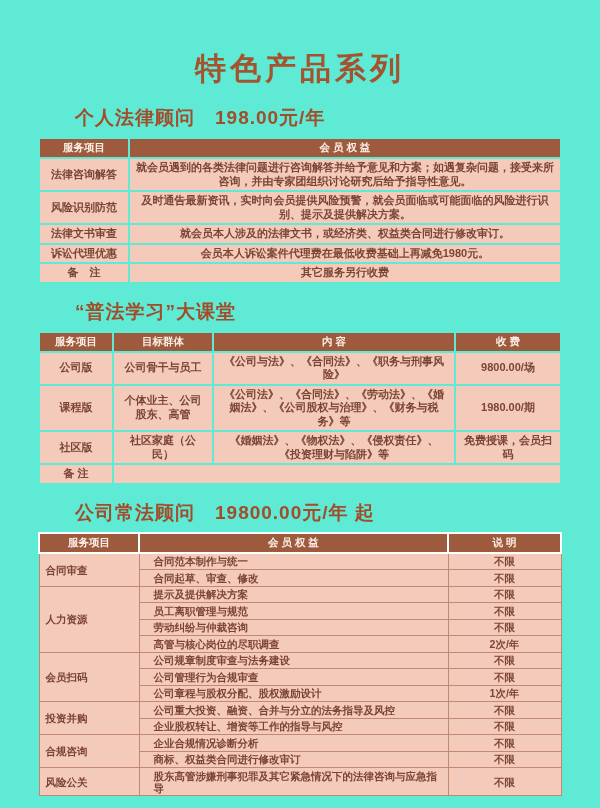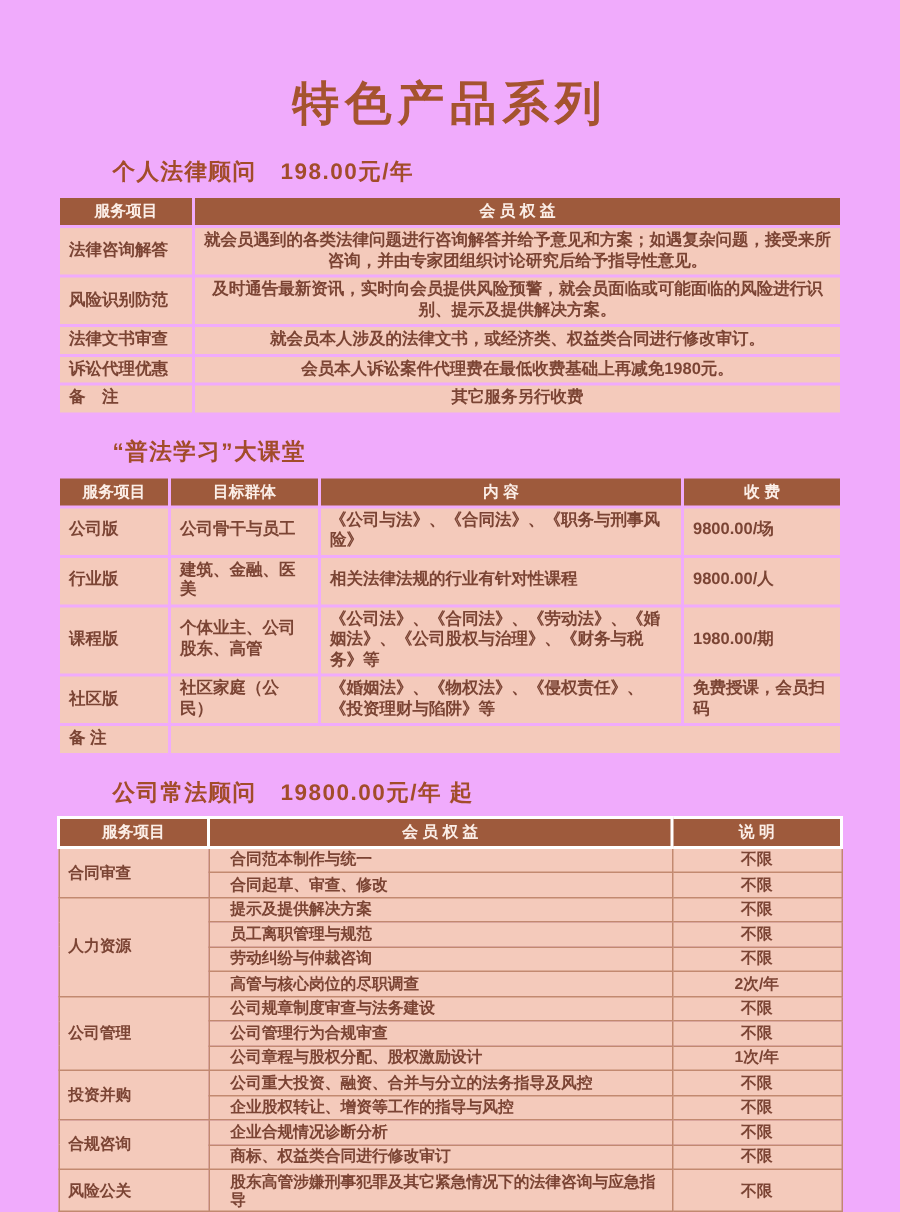--- a/index.html
+++ b/index.html
@@ -1,51 +1,51 @@
 <!DOCTYPE html>
 <html><head>
 <meta charset="utf-8">
 <style>
   html,body{margin:0;padding:0;background:#ffffff;}
   body{
     width:600px;height:808px;overflow:hidden;
     font-family:"Liberation Sans",sans-serif;
     -webkit-font-smoothing:antialiased;
   }
-  .page{position:relative;width:600px;height:808px;background:#f0abfc;}
+  .page{position:relative;width:600px;height:808px;background:#5eead4;}
 
   .main-title{
     padding-top:48px;margin:0;text-align:center;
     font-family:"DejaVu Serif",serif;
     font-size:31px;font-weight:bold;letter-spacing:4px;
     color:#a5532f;
   }
 
   .sec-heading{
     margin:15px 12px 6px 75px;
-    font-size:15px;font-weight:bold;color:#a24c2a;letter-spacing:1px;
+    font-size:19px;font-weight:bold;color:#a24c2a;letter-spacing:1px;
   }
 
   
   table{table-layout:fixed;}
   .tbl{
     margin-left:38px;width:524px;
     border-collapse:separate;border-spacing:2px;
   }
   .tbl th{
     background:#9e5a3c;color:#fbeee7;
     font-size:10.5px;font-weight:bold;
     padding:2px 4px;height:14px;text-align:center;
   }
   .tbl td{
     background:#f4cabb;color:#7b4434;
     font-size:11px;font-weight:bold;line-height:13.5px;
     padding:2px 6px;vertical-align:middle;
   }
-  .tbl td.c{text-align:left;}
+  .tbl td.c{text-align:center;}
   .tbl td.l{text-align:center;}
 
   
   .tbl3{
     margin-left:38px;width:524px;
     border-collapse:collapse;
   }
   .tbl3 th{
     background:#9e5a3c;color:#fbeee7;
     font-size:10.5px;font-weight:bold;
@@ -122,26 +122,20 @@
       </tr>
     </thead>
     <tbody>
       <tr>
         <td class="c">公司版</td>
         <td class="c">公司骨干与员工</td>
         <td class="c">《公司与法》、《合同法》、《职务与刑事风险》</td>
         <td class="c">9800.00/场</td>
       </tr>
       <tr>
-        <td class="c">行业版</td>
-        <td class="c">建筑、金融、医美</td>
-        <td class="c">相关法律法规的行业有针对性课程</td>
-        <td class="c">9800.00/人</td>
-      </tr>
-      <tr>
         <td class="c">课程版</td>
         <td class="c">个体业主、公司股东、高管</td>
         <td class="c">《公司法》、《合同法》、《劳动法》、《婚姻法》、《公司股权与治理》、《财务与税务》等</td>
         <td class="c">1980.00/期</td>
       </tr>
       <tr>
         <td class="c">社区版</td>
         <td class="c">社区家庭（公民）</td>
         <td class="c">《婚姻法》、《物权法》、《侵权责任》、《投资理财与陷阱》等</td>
         <td class="c">免费授课，会员扫码</td>
@@ -191,21 +185,21 @@
       <tr>
         <td class="d">劳动纠纷与仲裁咨询</td>
         <td class="n">不限</td>
       </tr>
       <tr>
         <td class="d">高管与核心岗位的尽职调查</td>
         <td class="n">2次/年</td>
       </tr>
 
       <tr>
-        <td class="g" rowspan="3">公司管理</td>
+        <td class="g" rowspan="3">会员扫码</td>
         <td class="d">公司规章制度审查与法务建设</td>
         <td class="n">不限</td>
       </tr>
       <tr>
         <td class="d">公司管理行为合规审查</td>
         <td class="n">不限</td>
       </tr>
       <tr>
         <td class="d">公司章程与股权分配、股权激励设计</td>
         <td class="n">1次/年</td>

